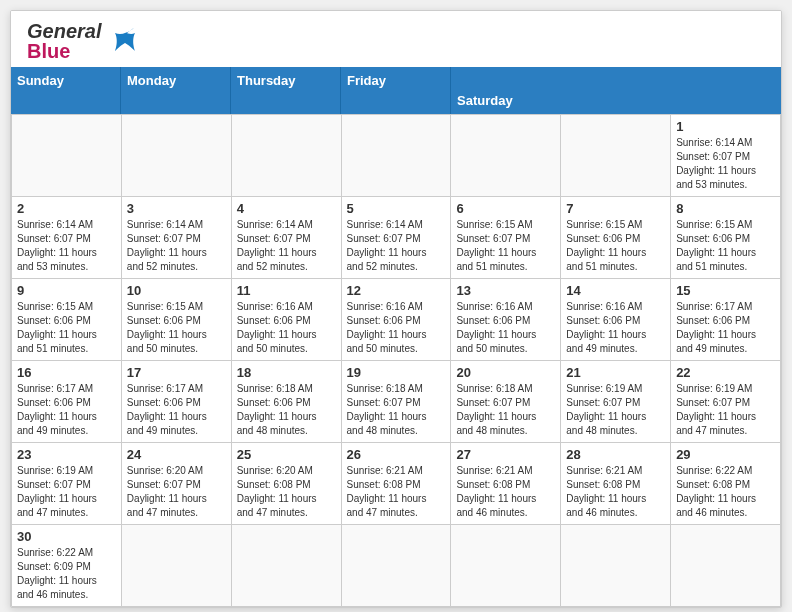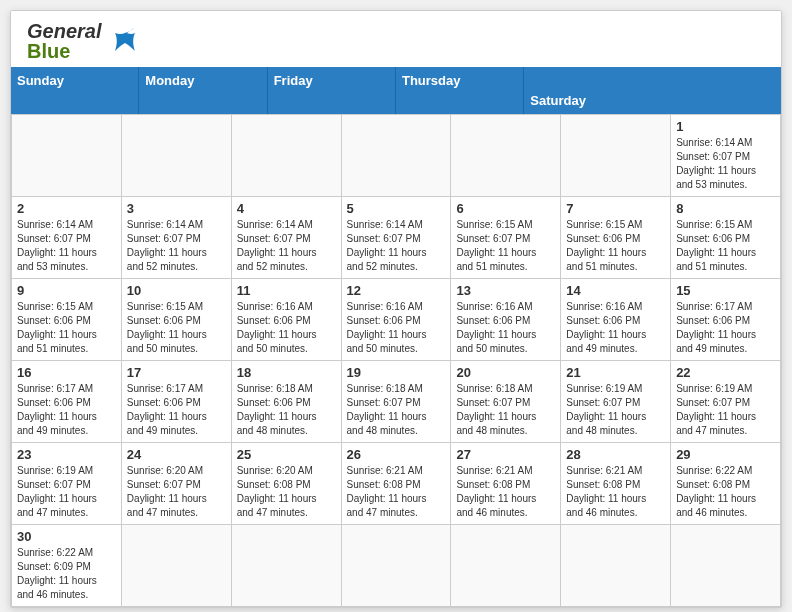--- a/index.html
+++ b/index.html
@@ -40,21 +40,21 @@
       font-weight: bold;
       color: #333;
       line-height: 1.1;
     }
     .location-subtitle {
       font-size: 15px;
       color: #555;
     }
     .day-headers {
       display: grid;
-      grid-template-columns: repeat(6, 1fr);
+      grid-template-columns: repeat(7, 1fr);
       background: #2b7ec1;
     }
     .day-header {
       color: white;
       font-size: 13px;
       font-weight: bold;
       padding: 6px 6px;
       text-align: left;
       border-right: 1px solid #1a6aa8;
     }
@@ -97,39 +97,39 @@
 </head>
 <body>
 
 <div class="calendar-container">
 
   <div class="calendar-header">
     <div class="logo-area">
   <div style="display:flex;align-items:center;gap:2px;">
     <div style="font-size:20px;font-weight:bold;color:#333;line-height:1;">
       <span style="color:#333;font-style:italic;">General</span><br>
-      <span style="color:#4d7c0f;">Blue</span>
+      <span style="color:#be185d;">Blue</span>
     </div>
     <svg width="36" height="36" viewBox="0 0 36 36" style="margin-left:4px;">
 
       <path d="M28 4 C28 4 18 14 8 10 C12 18 8 28 8 28 C14 22 18 20 18 20 C18 20 22 22 28 28 C28 28 24 18 28 10 C24 12 20 10 20 10 Z" fill="#1a7dc4"></path>
     </svg>
   </div>
 </div>
     <div class="title-area">
       <div class="month-title"></div>
       <div class="location-subtitle"></div>
     </div>
   </div>
 
   <div class="day-headers">
     <div class="day-header">Sunday</div>
     <div class="day-header">Monday</div>
+    <div class="day-header">Thursday</div>
     <div class="day-header">Friday</div>
-    <div class="day-header">Thursday</div>
     <div class="day-header">Saturday</div>
   </div>
 
   <div class="calendar-grid" id="cal-grid">
   <div class="cal-cell empty"></div>
       <div class="cal-cell empty"></div>
       <div class="cal-cell empty"></div>
       <div class="cal-cell empty"></div>
       <div class="cal-cell empty"></div>
       <div class="cal-cell empty"></div>

